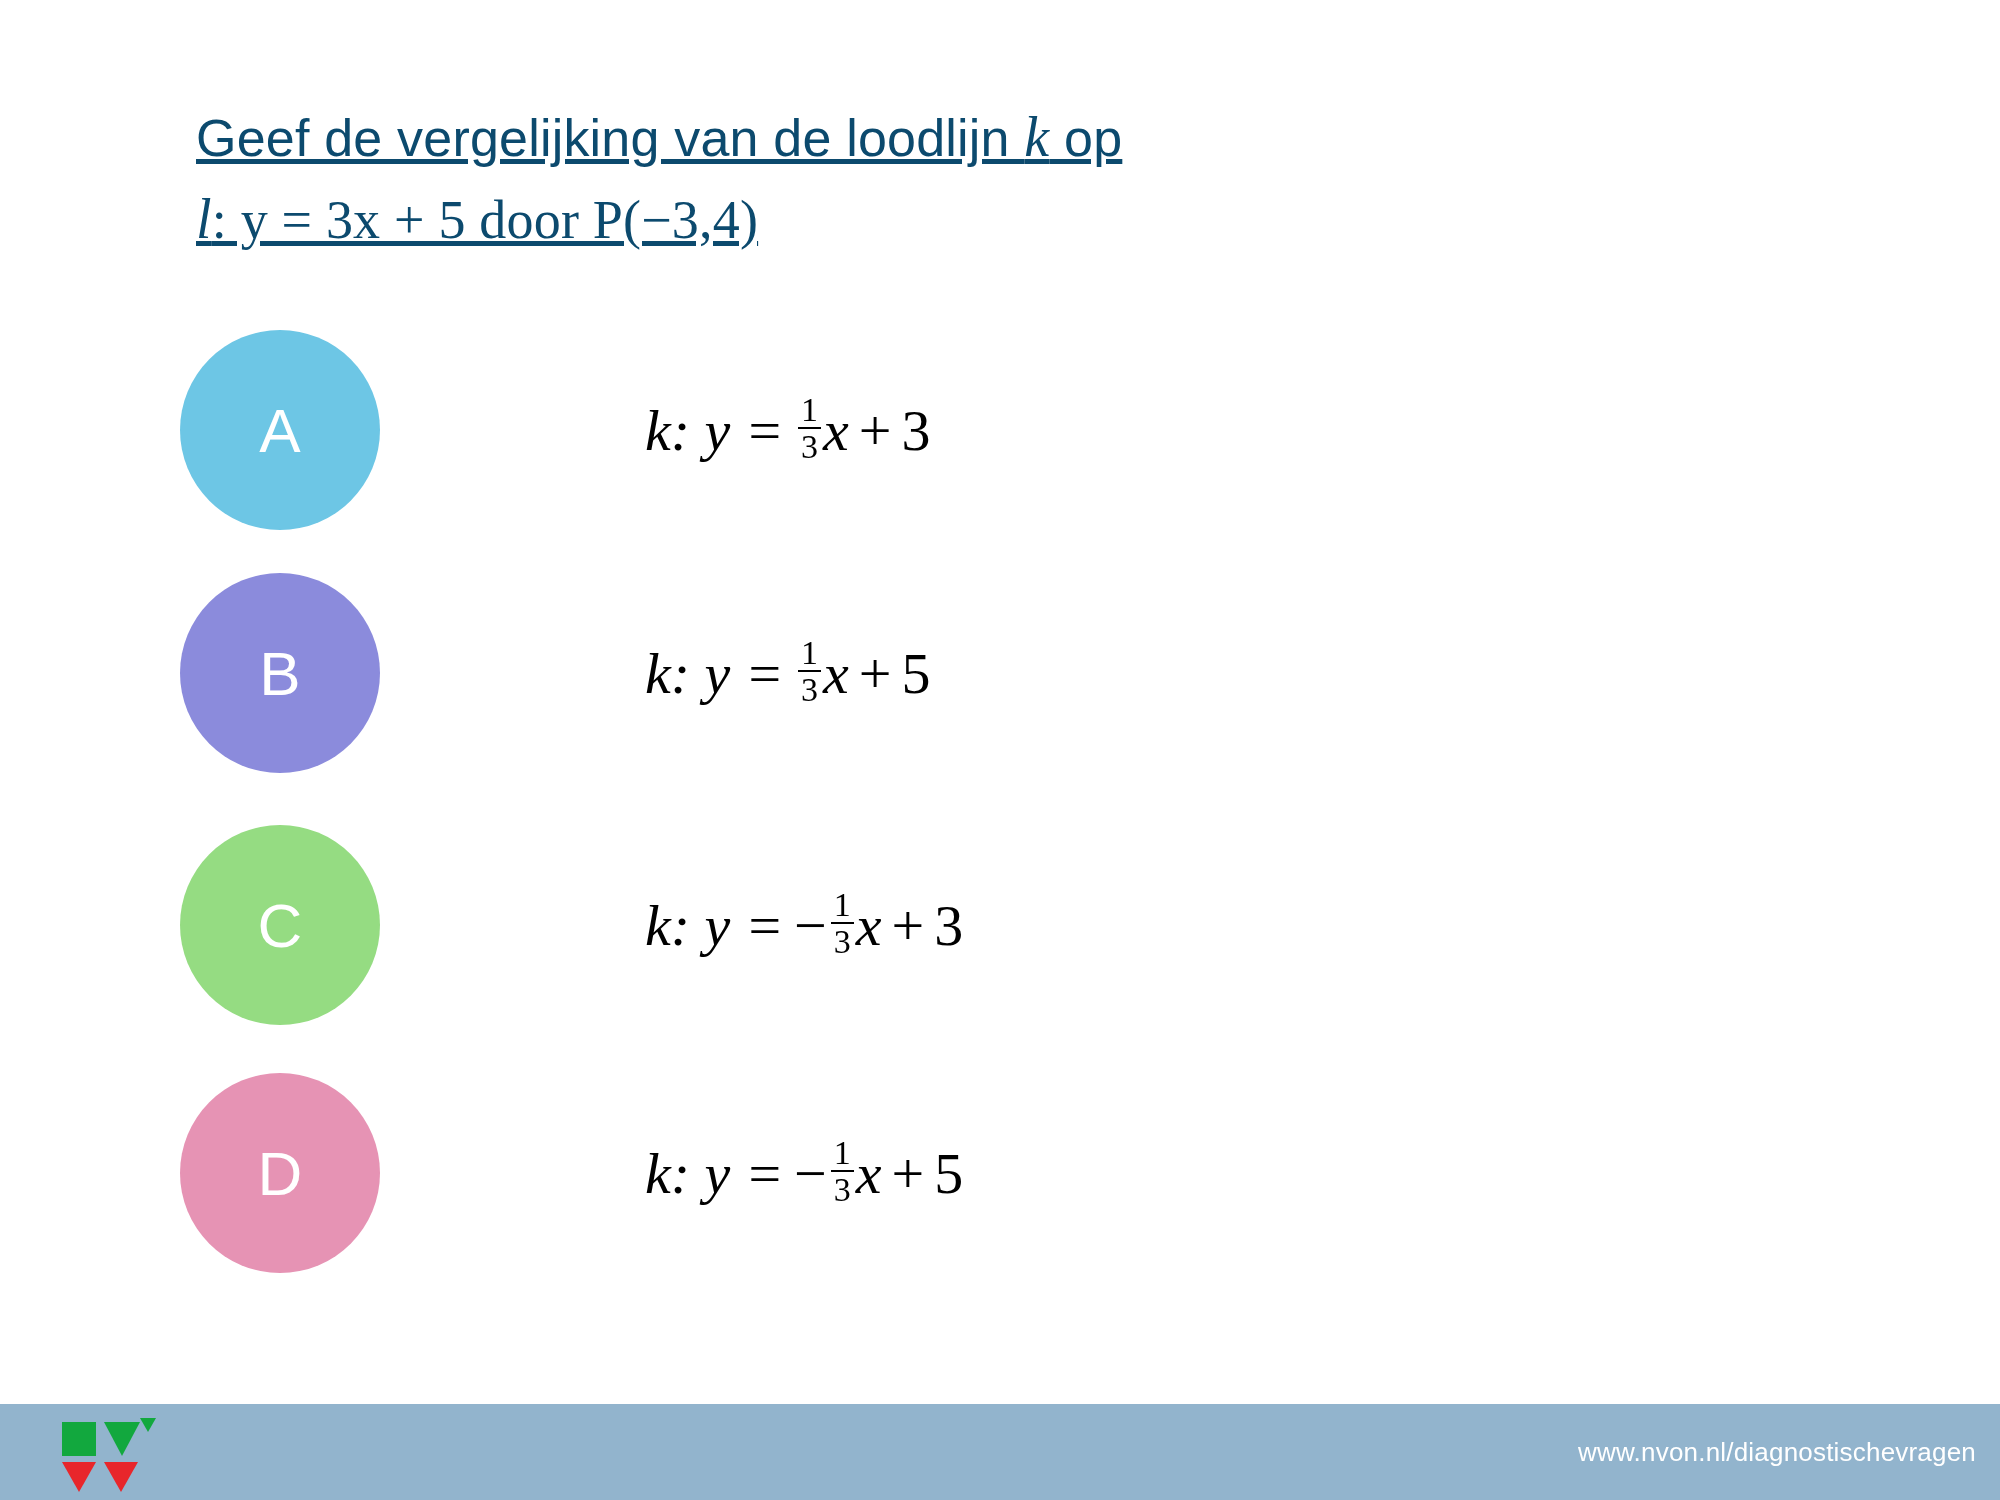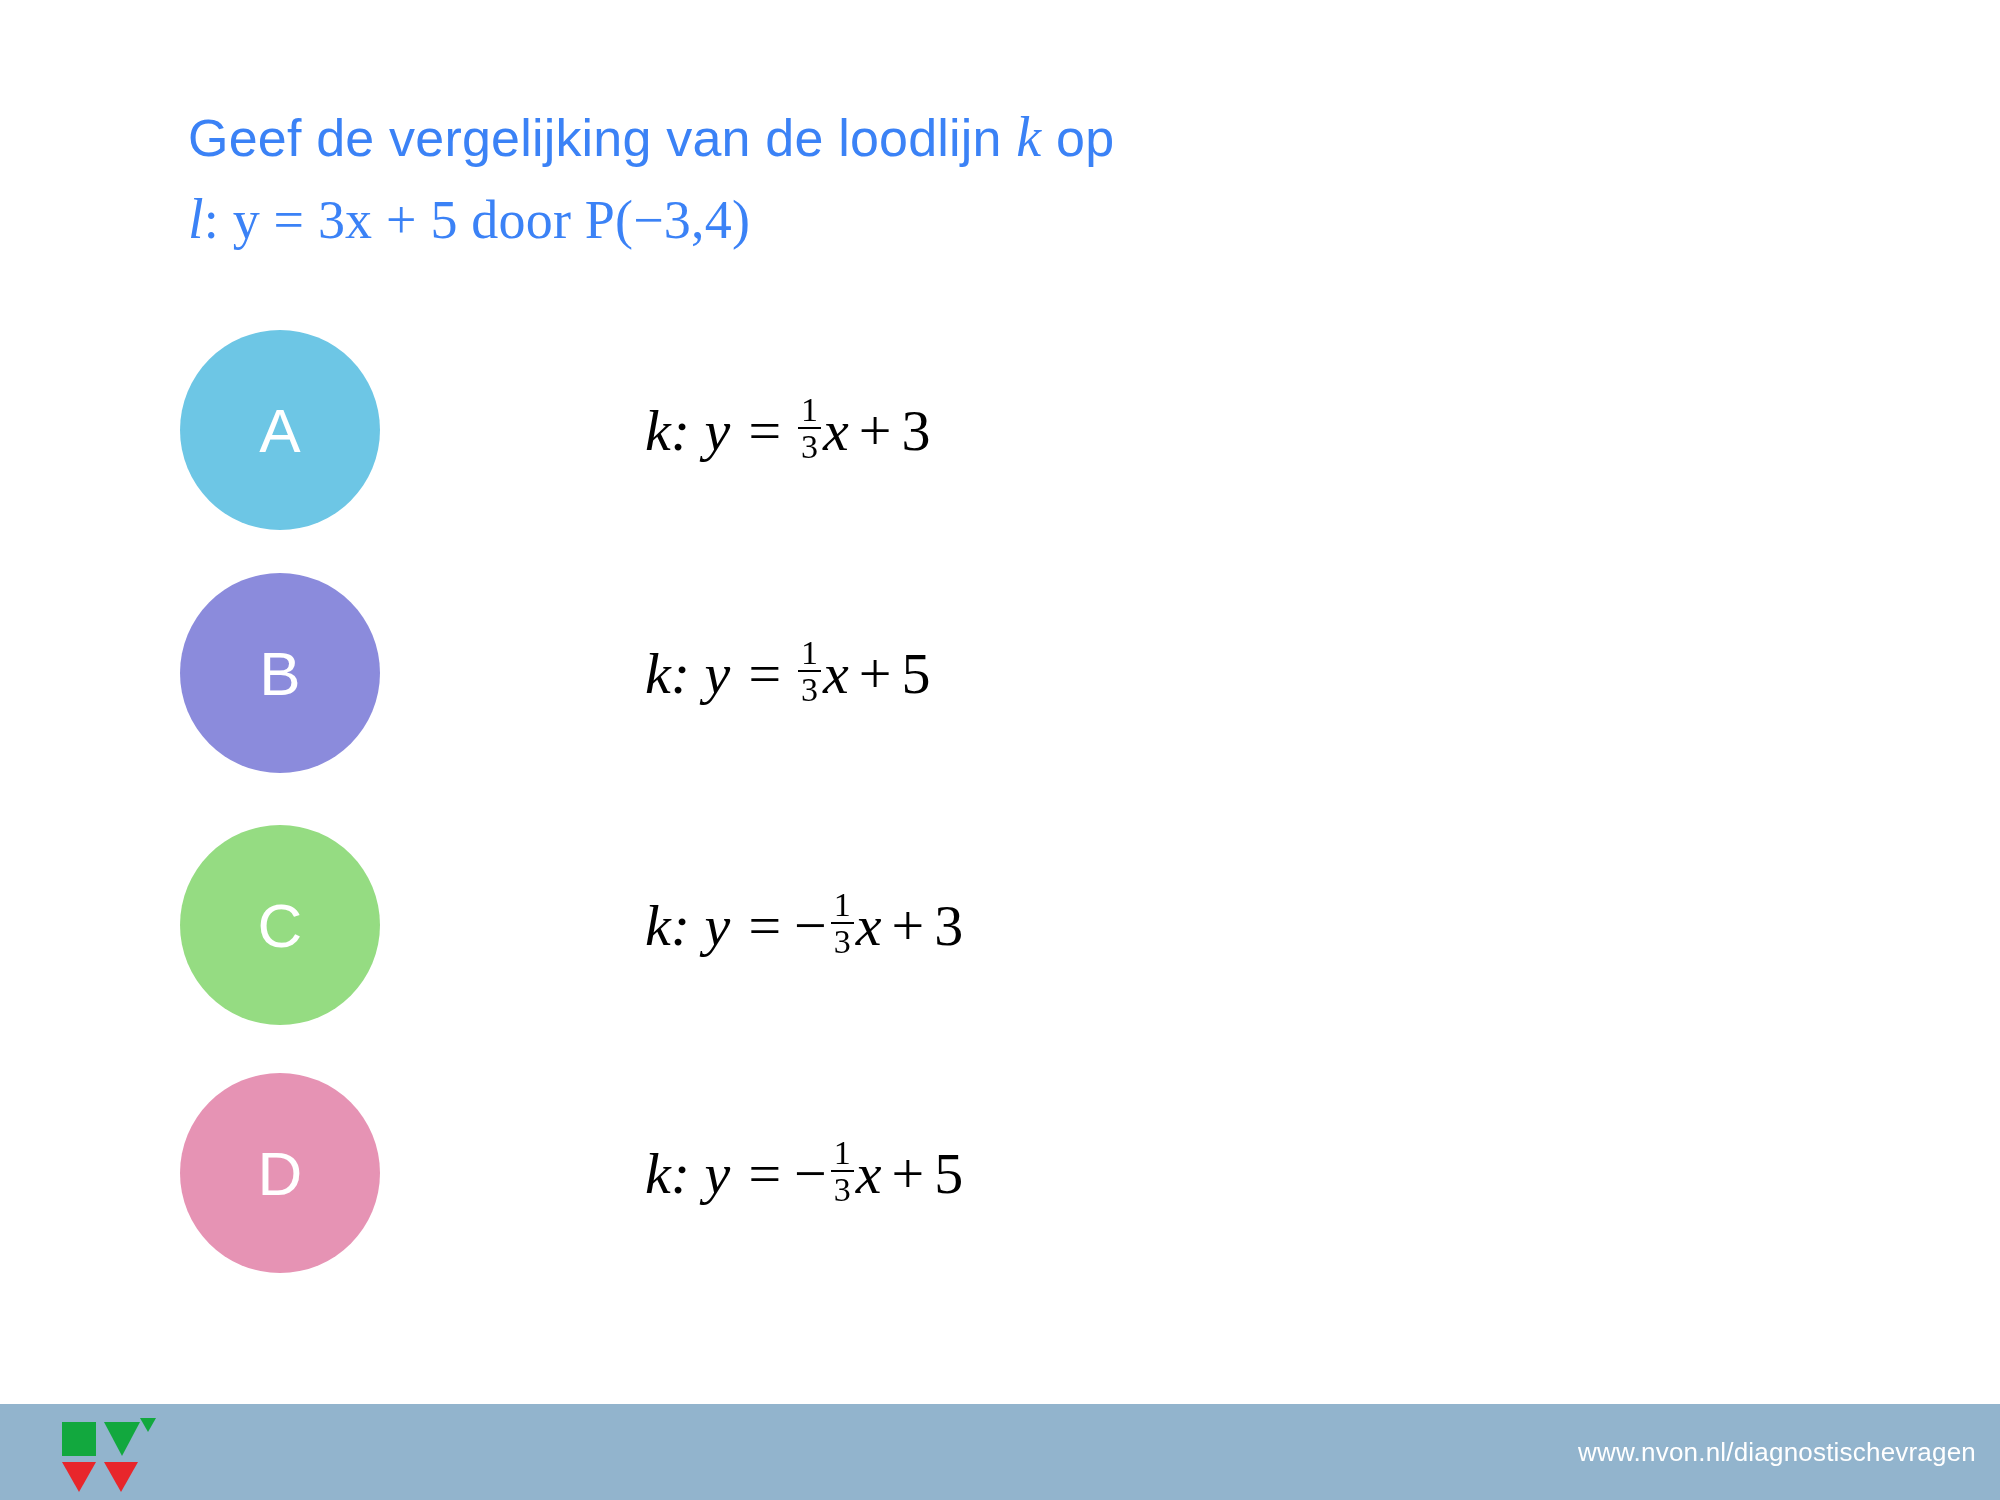--- a/index.html
+++ b/index.html
@@ -18,27 +18,28 @@
   .slide {
     position: absolute;
     left: 0; top: 0;
     width: 2000px;
     height: 1500px;
   }
 
   
   .question {
     position: absolute;
-    left: 188px;
+    left: 196px;
     top: 100px;
     width: 1500px;
-    color: #3b82f6;
+    color: #0c4a6e;
     font-size: 52px;
     line-height: 1.35;
     letter-spacing: 0.2px;
+    text-decoration: underline;
   }
   .question .line2 {
     margin-top: 6px;
   }
   .mathvar {
     font-family: "Liberation Serif", serif;
     font-style: italic;
     font-size: 56px;
   }
   .mathnum {

